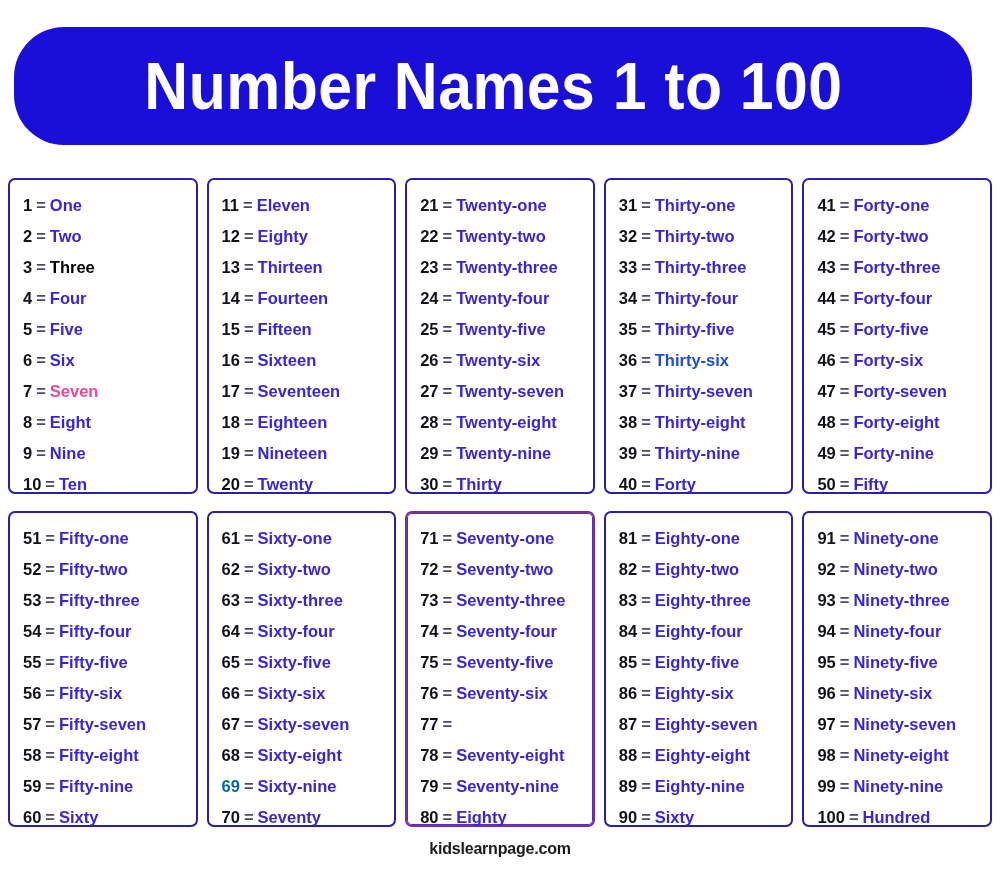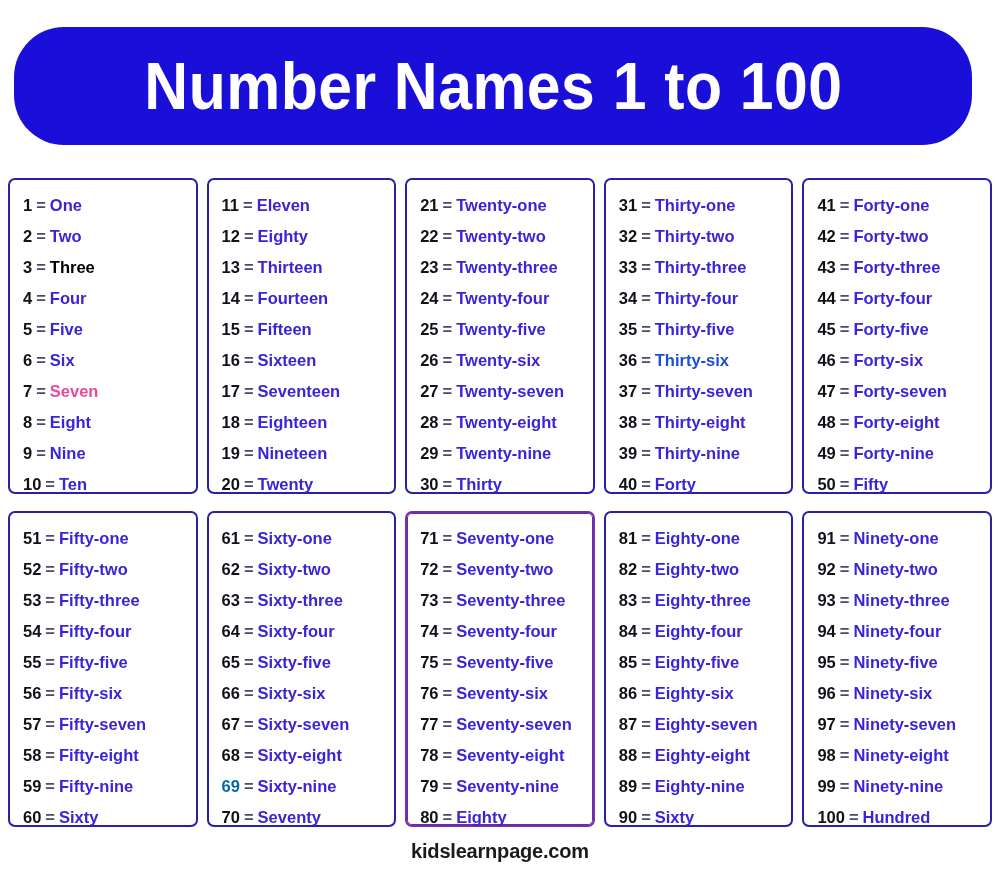--- a/index.html
+++ b/index.html
@@ -110,21 +110,21 @@
   }
   .card-list.align-center { align-items: flex-start; padding-left: 14px; }
 
   
   .footer {
     position: absolute;
     left: 0;
     top: 840px;
     width: 1000px;
     text-align: center;
-    font-size: 20px;
+    font-size: 16px;
     font-weight: bold;
     color: #1a1a1a;
     letter-spacing: -0.2px;
   }
 </style>
 </head>
 <body style="background: rgb(255, 255, 255);">
 
 <div id="page">
 
@@ -542,21 +542,20 @@
               <span class="w" style="color: rgb(58, 36, 214);">Seventy-five</span>
             </div>
             <div class="num-row">
               <span class="n" style="color: rgb(17, 17, 24);">76</span>
               <span class="eq" style="color: rgb(74, 74, 106);">=</span>
               <span class="w" style="color: rgb(58, 36, 214);">Seventy-six</span>
             </div>
             <div class="num-row">
               <span class="n" style="color: rgb(17, 17, 24);">77</span>
               <span class="eq" style="color: rgb(74, 74, 106);">=</span>
-              <span class="w" style="color: rgb(58, 36, 214);">Seventy-seven</span>
             </div>
             <div class="num-row">
               <span class="n" style="color: rgb(17, 17, 24);">78</span>
               <span class="eq" style="color: rgb(74, 74, 106);">=</span>
               <span class="w" style="color: rgb(58, 36, 214);">Seventy-eight</span>
             </div>
             <div class="num-row">
               <span class="n" style="color: rgb(17, 17, 24);">79</span>
               <span class="eq" style="color: rgb(74, 74, 106);">=</span>
               <span class="w" style="color: rgb(58, 36, 214);">Seventy-nine</span>

